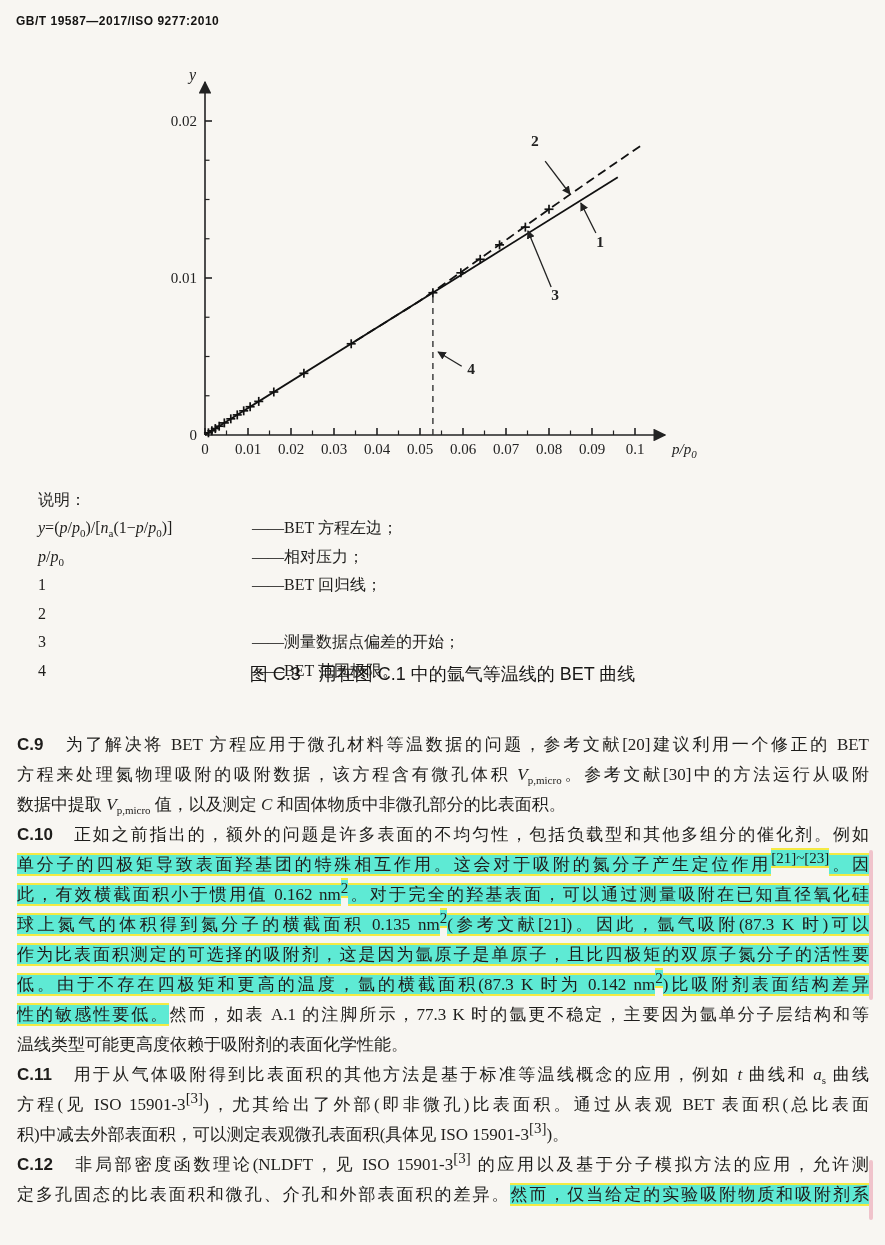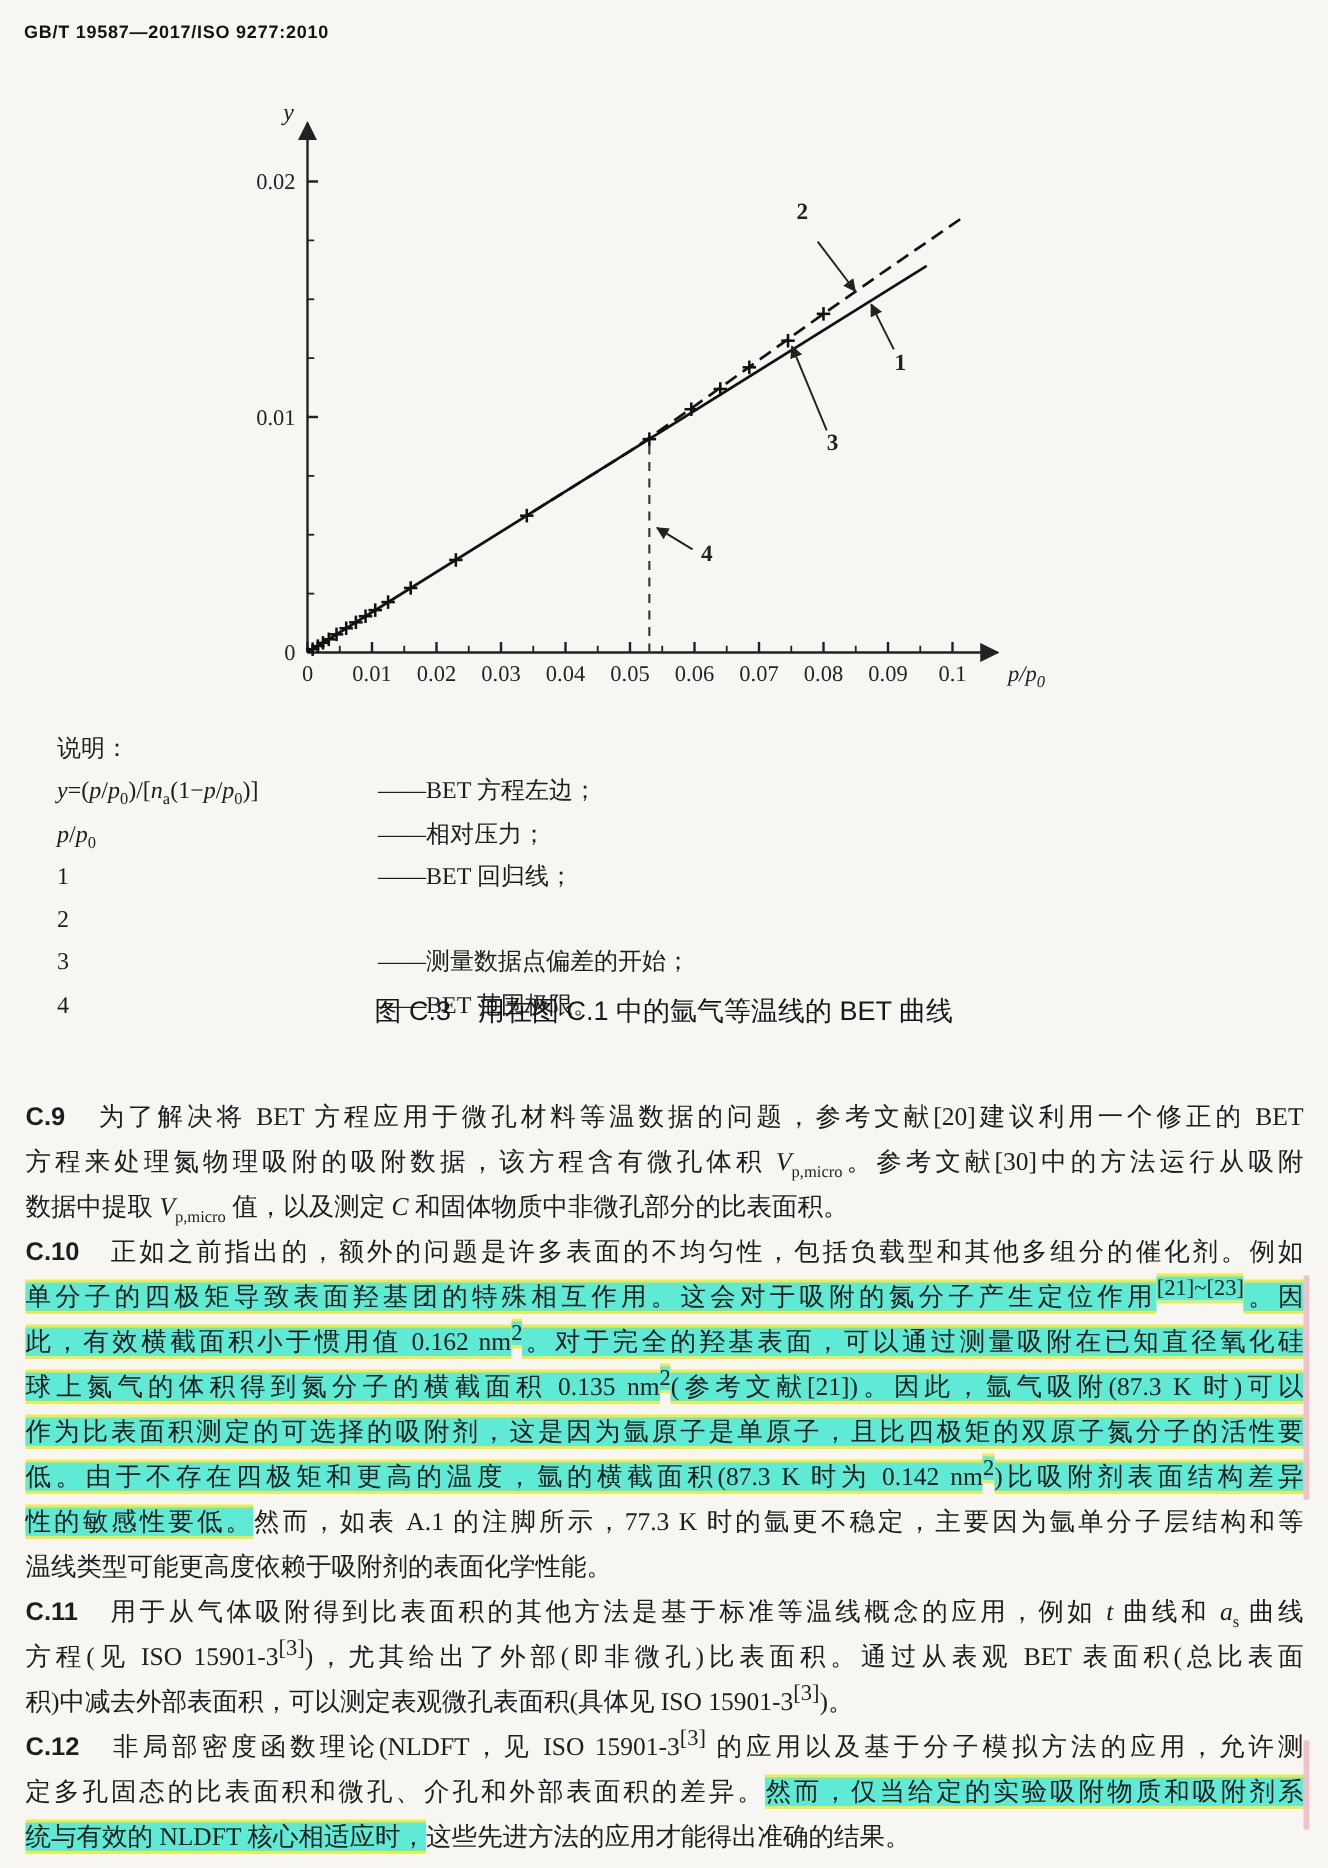--- a/index.html
+++ b/index.html
@@ -225,19 +225,18 @@
         <div class="line last"><span>温线类型可能更高度依赖于吸附剂的表面化学性能。</span></div>
       </div>
       <div>
         <div class="line"><span class="b">C.11</span><span>　用于从气体吸附得到比表面积的其他方法是基于标准等温线概念的应用，例如 </span><span class="i">t</span><span> 曲线和 </span><span class="i">a</span><sub>s</sub><span> 曲线</span></div>
         <div class="line"><span>方程(见 ISO 15901-3</span><sup>[3]</sup><span>)，尤其给出了外部(即非微孔)比表面积。通过从表观 BET 表面积(总比表面</span></div>
         <div class="line last"><span>积)中减去外部表面积，可以测定表观微孔表面积(具体见 ISO 15901-3</span><sup>[3]</sup><span>)。</span></div>
       </div>
       <div>
         <div class="line"><span class="b">C.12</span><span>　非局部密度函数理论(NLDFT，见 ISO 15901-3</span><sup>[3]</sup><span> 的应用以及基于分子模拟方法的应用，允许测</span></div>
         <div class="line"><span>定多孔固态的比表面积和微孔、介孔和外部表面积的差异。</span><span class="hl">然而，仅当给定的实验吸附物质和吸附剂系</span></div>
-        <div class="line last"><span class="hl">统与有效的 NLDFT 核心相适应时，</span><span>这些先进方法的应用才能得出准确的结果。</span></div>
       </div>
     </div>
 
   <div class="artifact-pink" style="left:869px;top:850px;height:150px;"></div>
   <div class="artifact-pink" style="left:869px;top:1160px;height:60px;"></div>
 </div>
 
 </body></html>

